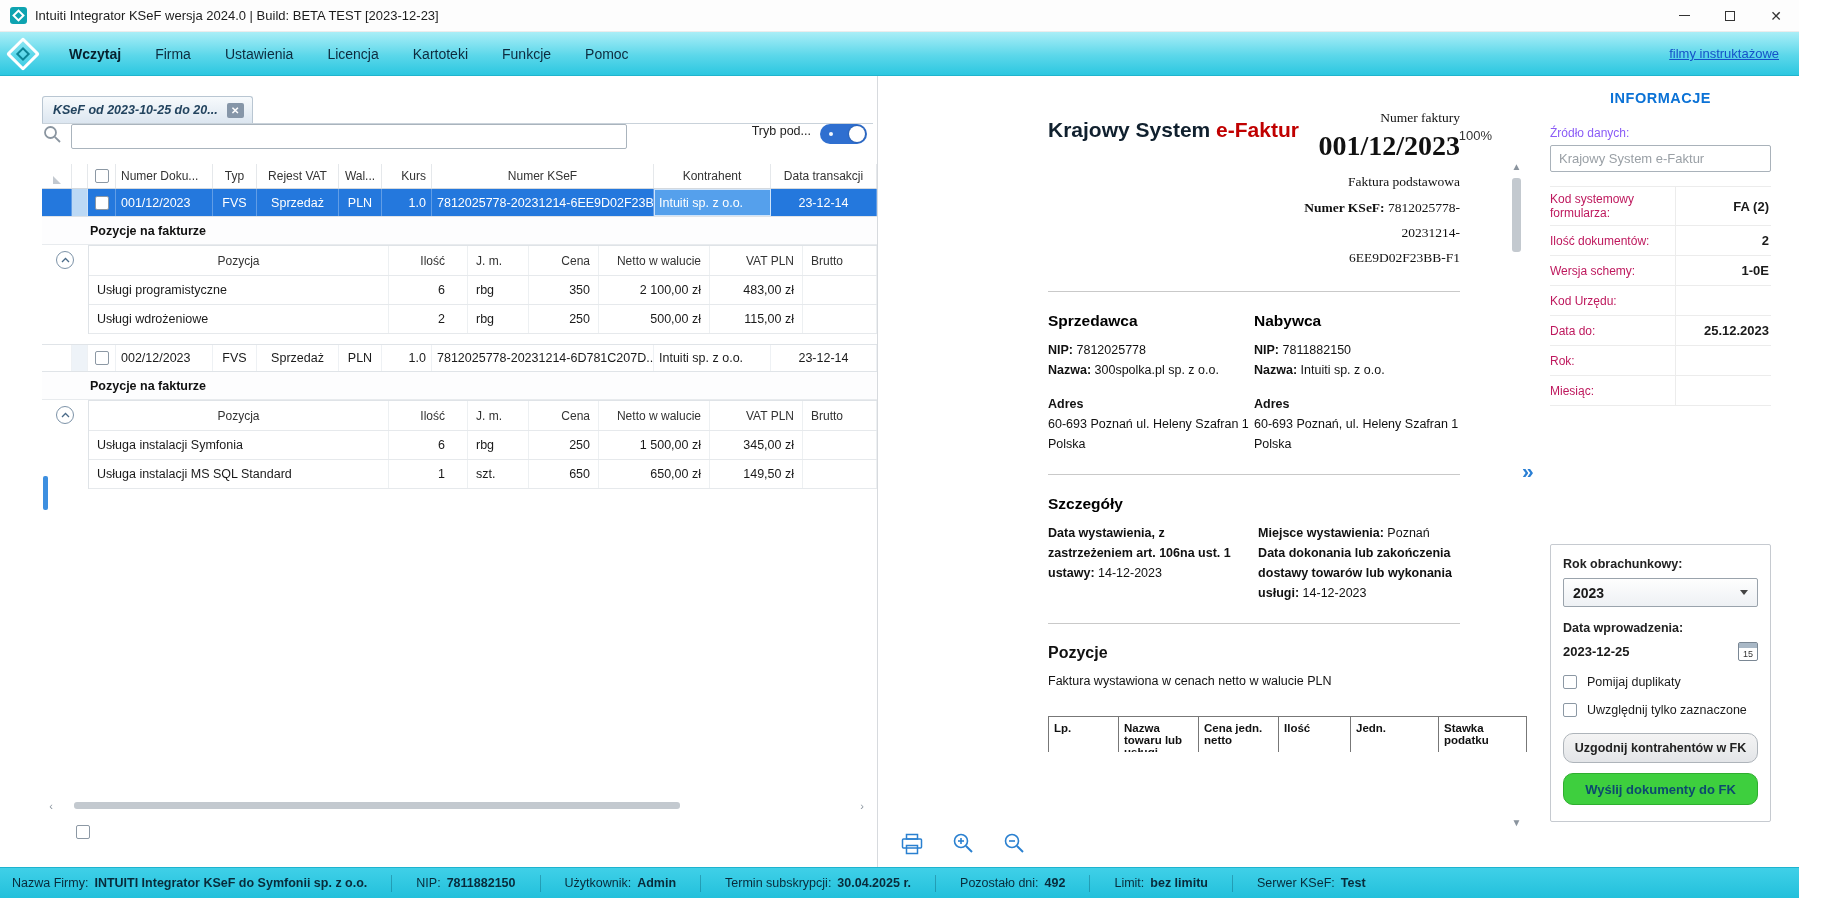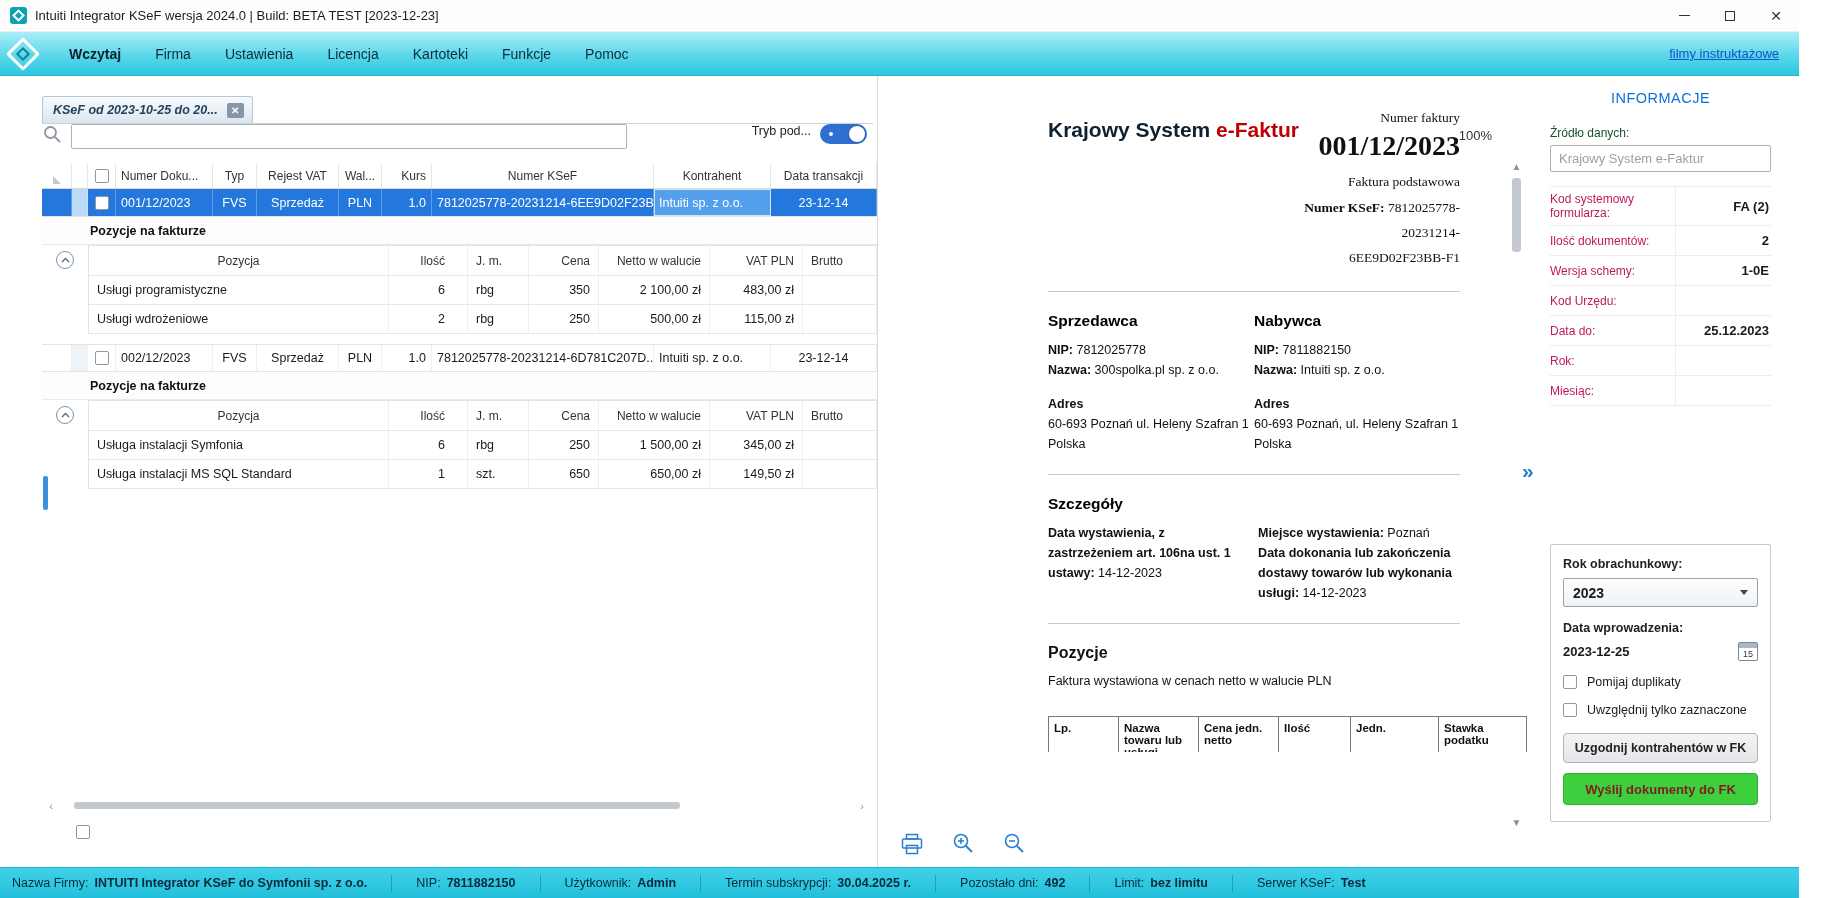--- a/index.html
+++ b/index.html
@@ -126,39 +126,39 @@
 .inv-col-r{flex:1}
 .inv-pos-head{font-size:16px;font-weight:bold;margin-bottom:12px}
 .inv-pos-note{font-size:12.5px;margin-bottom:28px}
 .inv-table{border-collapse:collapse;width:100%;table-layout:fixed;font-size:11.5px}
 .inv-table th{border:1px solid #777;font-weight:bold;padding:5px 5px;text-align:left;vertical-align:top;overflow:hidden}
 .inv-table td{border:1px solid #777;padding:5px;height:34px;font-size:12px;vertical-align:top}
 
 
 .right-panel{flex:1;min-width:0;position:relative;padding:14px 28px 0 20px}
 .panel-collapse{position:absolute;left:-8px;top:384px;color:#2a7fd4;font-size:21px;font-weight:bold;cursor:pointer;line-height:1}
-.info-title{text-align:center;color:#0b72d6;font-weight:normal;font-size:14.5px;letter-spacing:.5px;margin-bottom:20px}
-.src-label{font-size:12px;color:#14532d;margin-bottom:5px}
+.info-title{text-align:center;color:#0b72d6;font-weight:bold;font-size:14.5px;letter-spacing:.5px;margin-bottom:20px}
+.src-label{font-size:12px;color:#8b5cf6;margin-bottom:5px}
 .src-input{width:100%;height:27px;border:1px solid #a9b2ba;border-radius:2px;color:#9aa0a6;font:13px "Liberation Sans",sans-serif;padding:0 8px;background:#fff;outline:none}
 .info-table{margin-top:14px;border-top:1px solid #ececec}
 .info-row{display:flex;min-height:30px;border-bottom:1px solid #ececec;align-items:stretch}
 .info-row .lbl{flex:1.3;font-size:12px;color:#be185d;padding:5px 4px 5px 0;display:flex;align-items:center}
 .info-row .val{flex:1;font-size:13px;font-weight:bold;border-left:1px solid #ececec;display:flex;align-items:center;justify-content:flex-end;padding-right:2px;text-align:right}
 .groupbox{position:absolute;left:20px;right:28px;top:468px;border:1px solid #c6cad0;border-radius:2px;padding:12px 12px 16px;background:#fff}
 .gb-label{font-size:12.5px;font-weight:bold;color:#222;margin-bottom:7px}
 .gb-select{height:29px;border:1px solid #9aa3ac;border-radius:2px;background:linear-gradient(#fefefe,#eef1f4);display:flex;align-items:center;padding:0 9px;font-size:14px;font-weight:bold;cursor:pointer}
 .gb-select .caret{margin-left:auto;width:0;height:0;border-left:4px solid transparent;border-right:4px solid transparent;border-top:5px solid #444}
 .gb-date-label{margin-top:14px}
 .gb-date-row{display:flex;align-items:center;justify-content:space-between;margin-top:2px}
 .gb-date{font-size:13px;font-weight:bold}
 .cal-icon{width:20px;height:19px;border:1px solid #7a8794;border-radius:2px;position:relative;display:flex;align-items:flex-end;justify-content:center;font-size:9px;color:#333;background:#fff;cursor:pointer;padding-bottom:1px}
 .cal-icon::before{content:"";position:absolute;top:0;left:0;right:0;height:5px;background:#a9b8c6}
 .gb-check{display:flex;align-items:center;gap:10px;margin-top:14px;font-size:12.5px;cursor:pointer}
-.gb-btn{width:100%;margin-top:16px;height:30px;border:1px solid #aeb4ba;border-radius:4px;background:linear-gradient(#f4f4f4,#e3e5e8);font:bold 12.5px "Liberation Sans",sans-serif;color:#222;cursor:pointer}
-.gb-btn.green{margin-top:10px;height:32px;background:#3ecf3e;border-color:#2fae2f;color:#7f1d1d;font-size:13px}
+.gb-btn{width:100%;margin-top:16px;height:30px;border:1px solid #aeb4ba;border-radius:10px;background:linear-gradient(#f4f4f4,#e3e5e8);font:bold 12.5px "Liberation Sans",sans-serif;color:#222;cursor:pointer}
+.gb-btn.green{margin-top:10px;height:32px;background:#3ecf3e;border-color:#2fae2f;color:#0c4a6e;font-size:13px}
 
 
 .statusbar{flex:0 0 31px;background:linear-gradient(#3fd0e8,#23c0db);border-top:1px solid #1db3cf;display:flex;align-items:center;font-size:12.5px;color:#082b3b;overflow:hidden}
 .sb-item{display:flex;align-items:center;gap:6px;padding:0 24px;height:17px;border-left:1px solid rgba(6,60,80,.3);white-space:nowrap}
 .sb-item:first-child{border-left:none;padding-left:12px}
 .sb-item .v{font-weight:bold}
 </style>
 </head>
 <body>
 

